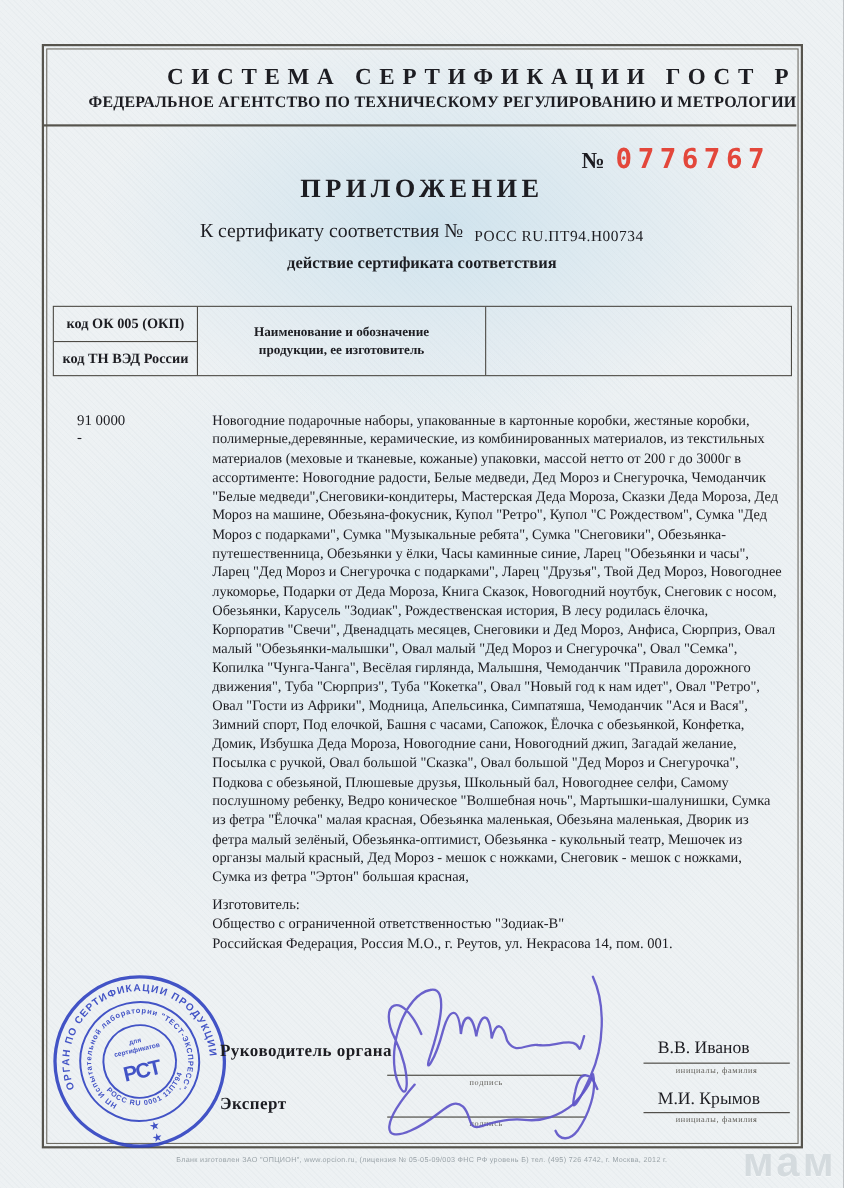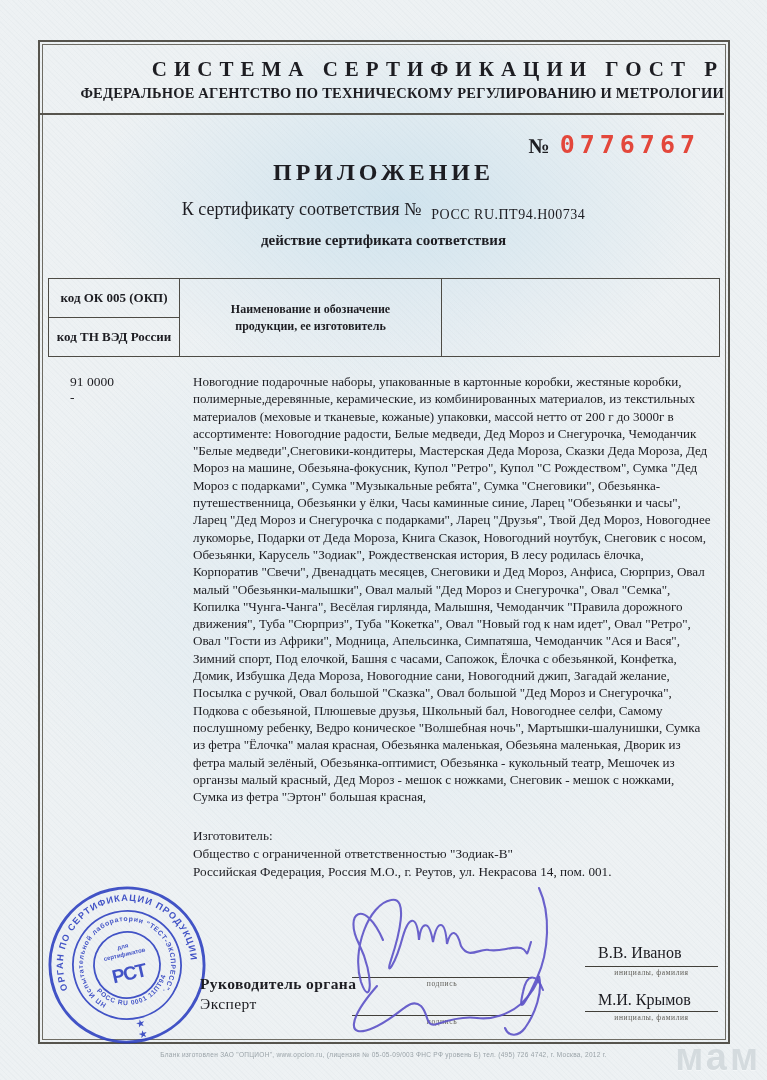--- a/index.html
+++ b/index.html
@@ -25,35 +25,35 @@
   .blank-no .nodigits { font-family:"DejaVu Sans Mono", monospace; font-size:25px; letter-spacing:5px; color:#e3473b; font-weight:700; }
 
   .appendix-title { position:absolute; top:159px; left:0; width:767px; text-align:center; font-size:24px; font-weight:bold; letter-spacing:4px; }
 
   .cert-line { position:absolute; top:199px; left:0; width:767px; text-align:center; white-space:nowrap; }
   .cert-label { font-size:18px; font-weight:normal; }
   .cert-value { font-size:14px; position:relative; top:4px; margin-left:10px; letter-spacing:0.5px; }
 
   .subtitle { position:absolute; top:231px; left:0; width:767px; text-align:center; font-weight:bold; font-size:15px; line-height:19px; }
 
-  .ptable { position:absolute; left:48px; top:278px; width:672px; height:79px; border:1px solid #4d4b45; display:flex; box-sizing:border-box; background:rgba(255,255,255,0.04); }
+  .ptable { position:absolute; left:48px; top:278px; width:672px; height:64px; border:1px solid #4d4b45; display:flex; box-sizing:border-box; background:rgba(255,255,255,0.04); }
   .ptable .c1 { width:131px; border-right:1px solid #4d4b45; display:flex; flex-direction:column; box-sizing:border-box; }
   .ptable .c1 .cell { flex:1; display:flex; align-items:center; justify-content:center; font-weight:bold; font-size:13px; }
   .ptable .c1 .cell.top { border-bottom:1px solid #4d4b45; }
   .ptable .c2 { width:262px; border-right:1px solid #4d4b45; box-sizing:border-box; }
   .ptable .c3 { flex:1; }
   .ptable .hcell { height:100%; display:flex; flex-direction:column; align-items:center; justify-content:center; font-weight:bold; font-size:12px; line-height:17px; text-align:center; }
 
   .body-code { position:absolute; left:70px; top:374px; font-size:13.5px; line-height:16px; }
   .main-col { position:absolute; left:193px; top:373px; width:519px; }
   .products { font-size:13.1px; line-height:17.3px; letter-spacing:-0.05px; }
-  .maker { margin-top:22px; font-size:13.2px; line-height:18px; }
+  .maker { margin-top:8px; font-size:13.2px; line-height:18px; }
 
-  .role1 { position:absolute; left:200px; top:947px; font-weight:bold; font-size:15.5px; letter-spacing:0.4px;margin-top:28px; }
-  .role2 { position:absolute; left:200px; top:995px; font-weight:normal; font-size:15.5px; letter-spacing:0.4px; }
+  .role1 { position:absolute; left:200px; top:947px; font-weight:bold; font-size:15.5px; letter-spacing:0.4px; }
+  .role2 { position:absolute; left:200px; top:995px; font-weight:bold; font-size:15.5px; letter-spacing:0.4px; }
   .rule { border-top:1.3px solid #413f39; }
   .cap { text-align:center; font-size:7.5px; color:#5c5a54; letter-spacing:0.6px; margin-top:1px; font-family:"Liberation Serif", serif; }
   .sig-line-1 { position:absolute; left:352px; top:977px; width:180px; }
   .sig-line-2 { position:absolute; left:352px; top:1015px; width:180px; }
   .name1 { position:absolute; left:598px; top:944px; font-size:16px; }
   .name2 { position:absolute; left:598px; top:991px; font-size:16px; }
   .name-line-1 { position:absolute; left:585px; top:966px; width:133px; }
   .name-line-2 { position:absolute; left:585px; top:1011px; width:133px; }
 
   .stamp { position:absolute; left:42px; top:880px; width:170px; height:170px; transform:rotate(-13deg); opacity:0.88; }

